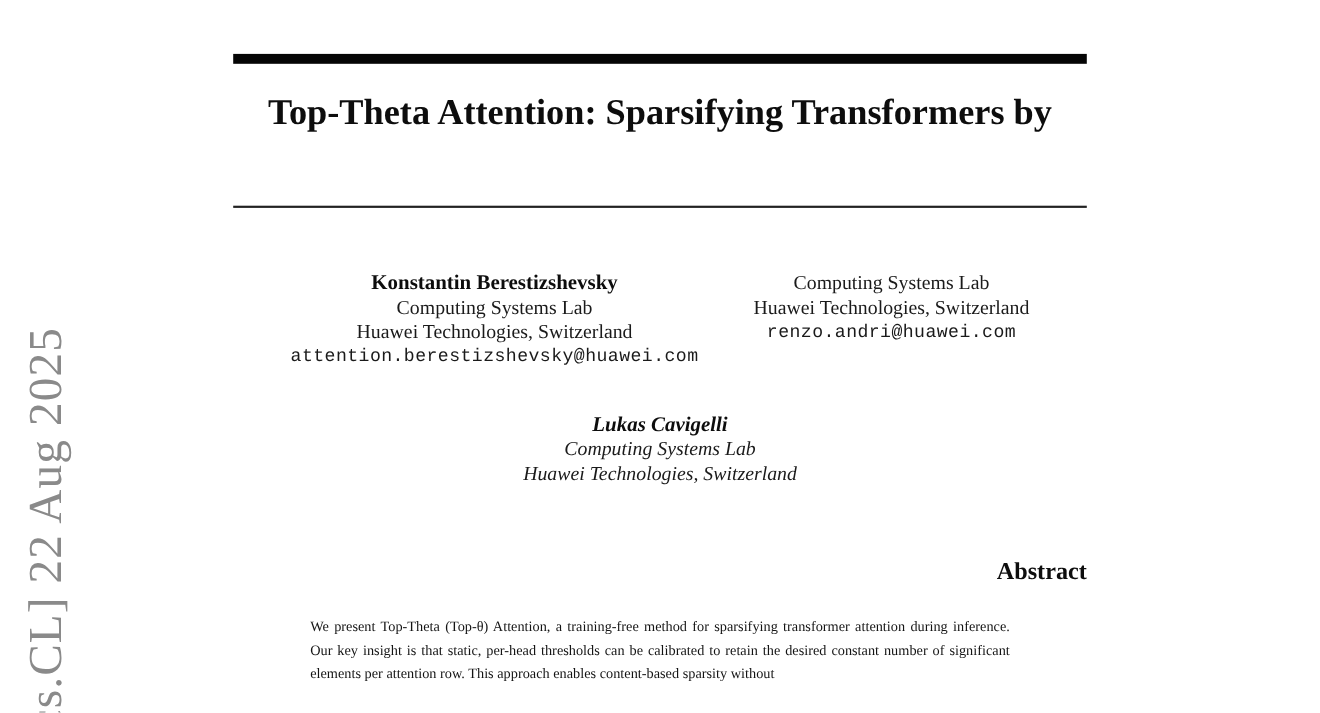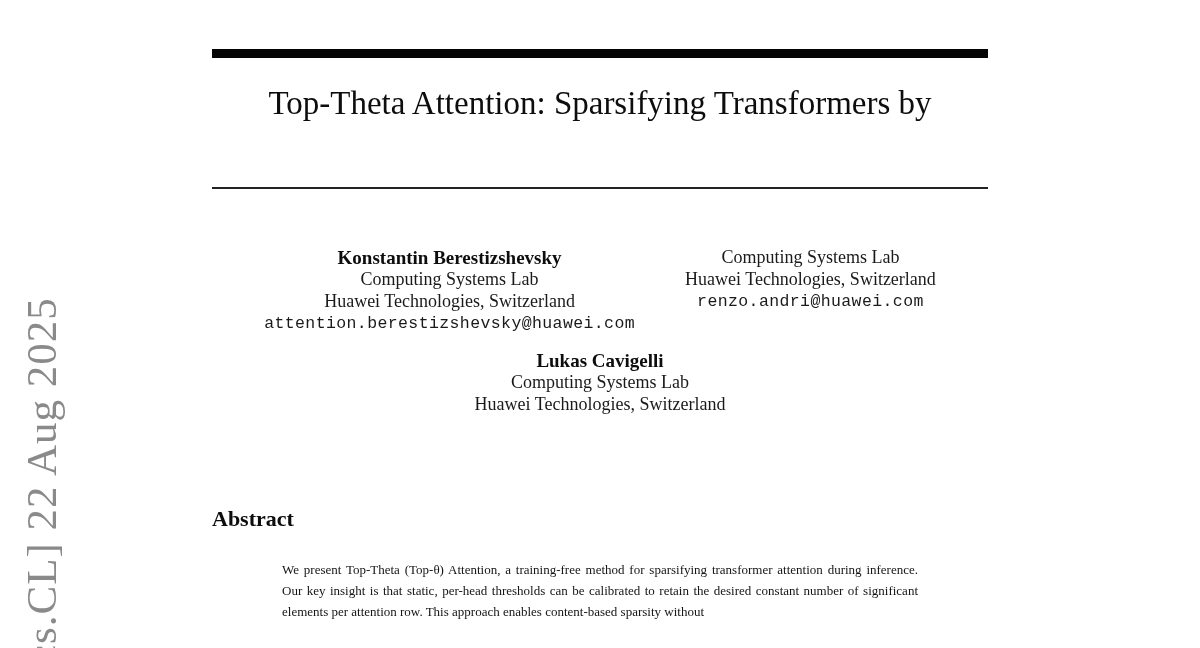--- a/index.html
+++ b/index.html
@@ -53,36 +53,36 @@
   
   .title {
     position: absolute;
     left: 212px;
     top: 84px;
     width: 776px;
     margin: 0;
     text-align: center;
     font-size: 33px;
     line-height: 38px;
-    font-weight: normal;
+    font-weight: bold;
     color: #0d0d0d;
   }
 
   
   .authors-row {
     position: absolute;
     left: 212px;
     width: 776px;
     display: flex;
     justify-content: center;
     align-items: flex-start;
     gap: 50px;
   }
   .authors-row.row1 { top: 247px; }
-  .authors-row.row2 { top: 350px; }
+  .authors-row.row2 { top: 376px; font-style: italic; }
   .author-block {
     text-align: center;
   }
   .author-name {
     font-size: 19px;
     line-height: 22px;
     font-weight: bold;
     color: #0d0d0d;
   }
   .author-affil {
@@ -97,21 +97,21 @@
     padding-top: 1px;
   }
 
   
   .abstract-heading {
     position: absolute;
     left: 212px;
     top: 506px;
     width: 776px;
     margin: 0;
-    text-align: left;
+    text-align: right;
     font-size: 22px;
     line-height: 26px;
     font-weight: bold;
     color: #0d0d0d;
   }
   .abstract-text {
     position: absolute;
     left: 282px;
     top: 559px;
     width: 636px;

